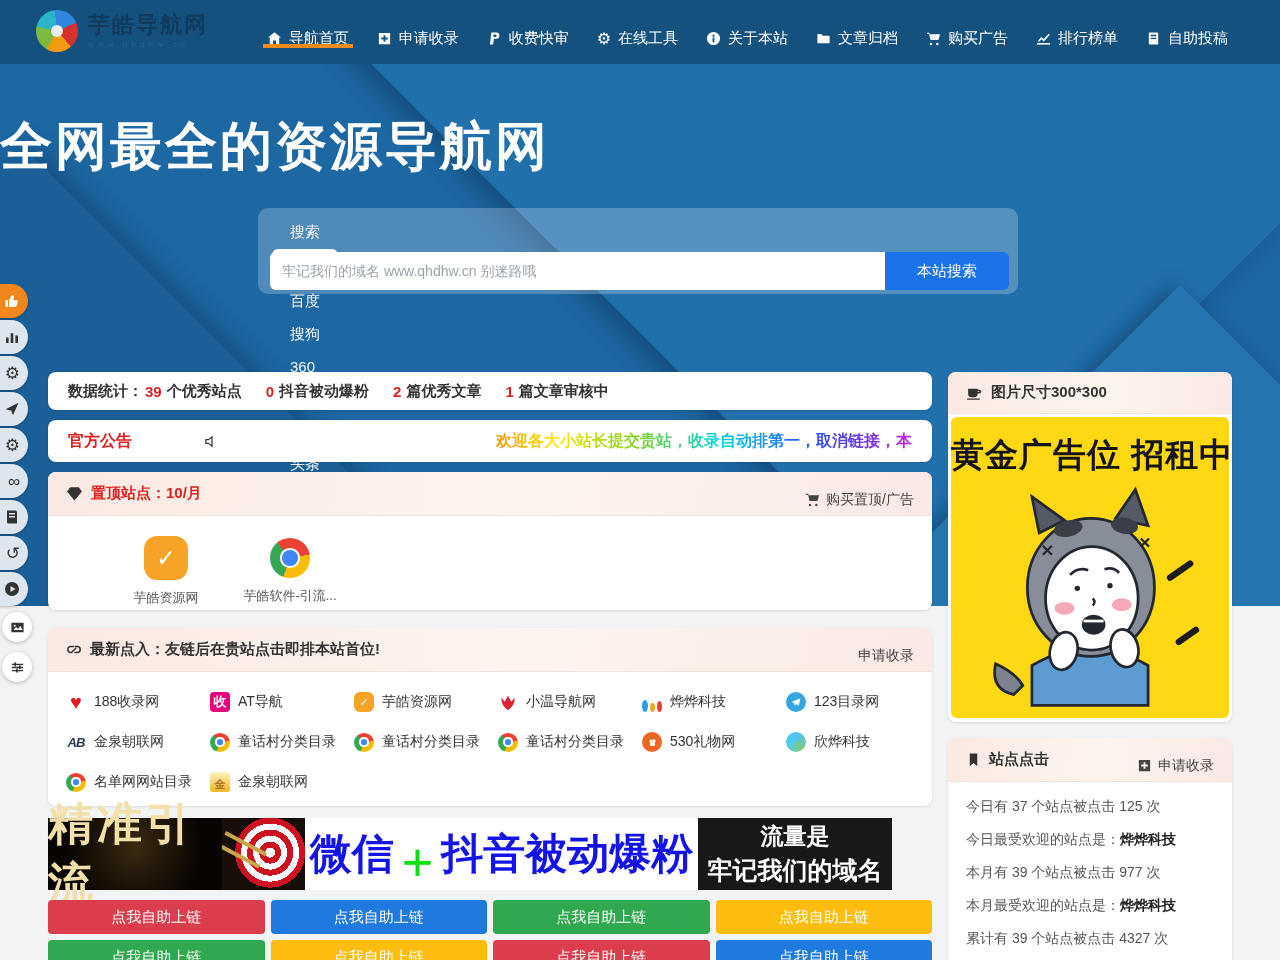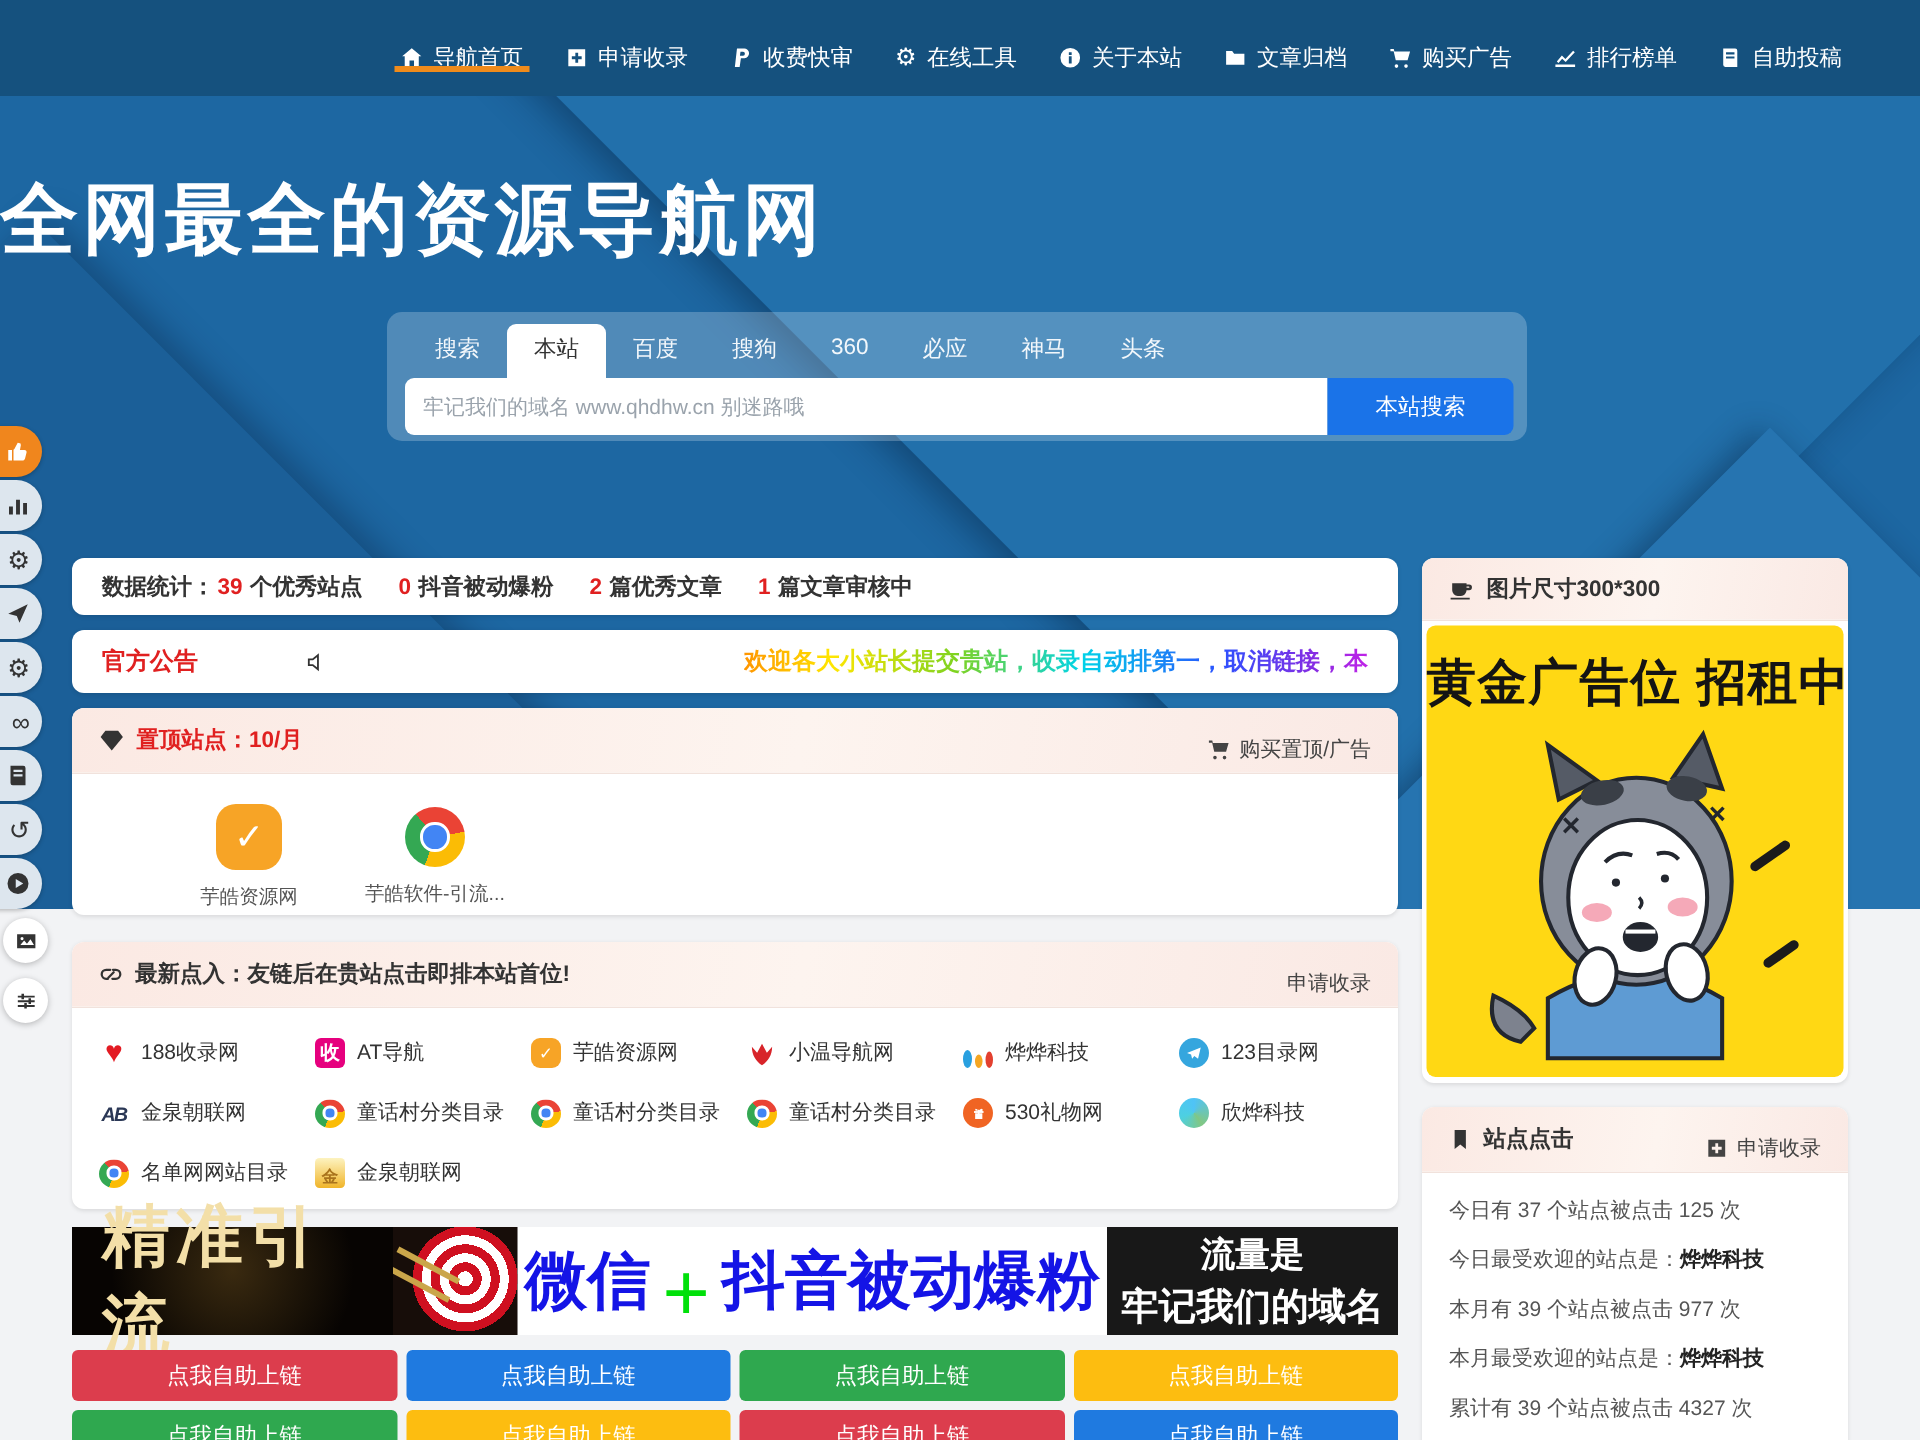--- a/index.html
+++ b/index.html
@@ -22,21 +22,21 @@
   .brand-name { font-size:22px; font-weight:bold; color:#113a5c; letter-spacing:2px; line-height:1; }
   .brand-domain { font-size:8px; color:#2d6089; letter-spacing:4px; margin-top:4px; }
   .nav { position:absolute; right:38px; top:0; height:76px; display:flex;align-items:center; }
   .nav-item { position:relative; display:flex; align-items:center; gap:7px; padding:0 14px; color:#fff; font-size:15px; cursor:pointer; white-space:nowrap; }
   .nav-item .ic { width:15px; height:15px; }
   .nav-item.active::after { content:""; position:absolute; left:10px; right:10px; bottom:0; height:4px; background:#ef8b1b; }
 
   
   .hero-title { position:absolute; left:0; top:112px; width:1280px; text-align:left; color:#fff; font-size:52px; font-weight:bold; letter-spacing:3px; z-index:5; }
   .search-wrap { position:absolute; left:258px; top:208px; width:760px; height:86px; background:rgba(235,243,250,.25); border-radius:10px; z-index:5; }
-  .tabs { position:absolute; left:14px; top:8px; display:flex; align-items:flex-start; }
+  .tabs { position:absolute; left:14px; top:8px; display:flex; align-items:flex-start;flex-direction:column; }
   .tab { padding:7px 18px; font-size:15px; color:#f2f7fb; cursor:pointer; }
   .tab.label { cursor:default; }
   .tab.active { background:#fff; color:#333; border-radius:6px 6px 0 0; height:36px; }
   .search-row { position:absolute; left:12px; top:44px; display:flex; }
   .search-input { width:615px; height:38px; border:none; outline:none; border-radius:6px 0 0 6px; padding:0 12px; font-size:14px; color:#333; background:#fff; }
   .search-input::placeholder { color:#9aa3ac; }
   .search-btn { width:124px; height:38px; border:none; background:#1a73e8; color:#fff; font-size:15px; border-radius:0 6px 6px 0; cursor:pointer; }
 
   
   .dock { position:absolute; left:0; top:284px; z-index:40; display:flex; flex-direction:column; }
@@ -94,21 +94,21 @@
   .ab-ic { font-style:italic; font-weight:900; font-size:13px; color:#2b3856; width:20px; text-align:center; letter-spacing:-1px; }
   .gift-ic { border-radius:50%; background:#f06423; display:flex; align-items:center; justify-content:center; }
   .globe2-ic { border-radius:50%; background:conic-gradient(#4fc3f7,#81c784 40%,#4dd0e1 70%,#4fc3f7); }
   .gold-ic { background:linear-gradient(180deg,#fdf3c0,#f0b429); border-radius:3px; color:#a9731c; font-size:11px; font-weight:bold; display:flex; align-items:end; justify-content:center; }
   .multi-ic { display:flex; align-items:flex-end; gap:2px; }
   .multi-ic i { display:block; border-radius:50%; }
   .flame-ic { color:#d8242a; }
 
   
   .banners { position:absolute; left:48px; top:818px; width:884px; height:72px; display:flex; z-index:10; cursor:pointer; }
-  .bseg1 { width:214px; background:radial-gradient(circle at 50% 40%,#3a2a10,#070402 70%); color:#f3dfa8; font-size:45px; font-weight:900; letter-spacing:4px; display:flex; align-items:center; justify-content:center;padding-left:20px; }
+  .bseg1 { width:174px; background:radial-gradient(circle at 50% 40%,#3a2a10,#070402 70%); color:#f3dfa8; font-size:45px; font-weight:900; letter-spacing:4px; display:flex; align-items:center; justify-content:center; }
   .bseg2 { width:83px; background:#170d09; position:relative; overflow:hidden; }
   .bseg2::before { content:""; position:absolute; inset:0; background:radial-gradient(circle at 58% 48%,#fff 0 5px,#cf1020 5px 11px,#fff 11px 17px,#cf1020 17px 23px,#fff 23px 29px,#cf1020 29px 35px,transparent 35px); }
   .bseg2::after { content:""; position:absolute; width:46px; height:4px; background:#caa64a; left:-6px; top:36px; transform:rotate(28deg); box-shadow:0 -14px 0 #caa64a; }
   .bseg3 { width:393px; background:#fff; display:flex; align-items:center; justify-content:center; gap:8px; }
   .b3-blue { color:#1414e6; font-size:42px; font-weight:900; }
   .b3-plus { color:#00e00a; font-size:54px; font-weight:400; margin-top:16px; line-height:0; }
   .bseg4 { width:194px; background:#181818; color:#fff; display:flex; flex-direction:column; align-items:center; justify-content:center; font-weight:800; }
   .b4-l1 { font-size:23px; }
   .b4-l2 { font-size:25px; margin-top:2px; }
 
@@ -131,20 +131,27 @@
 </head>
 <body>
 
 <div class="hero">
   <div class="hs hs1"></div>
     <div class="hs hs2"></div>
     <div class="hs hs3"></div>
 </div>
 
 <div class="navbar">
+  <div class="logo">
+    <div class="pinwheel"></div>
+    <div>
+      <div class="brand-name">芋皓导航网</div>
+      <div class="brand-domain">www.qhdhw.cn</div>
+    </div>
+  </div>
   <div class="nav">
     <div class="nav-item active">
       <svg class="ic" viewBox="0 0 16 16">
           <path d="M8 1.2 14.8 7H13v7.5H9.6V10H6.4v4.5H3V7H1.2z"></path>
         </svg>
       <span>导航首页</span>
     </div>
     <div class="nav-item">
       <svg class="ic" viewBox="0 0 16 16">
           <path fill-rule="evenodd" d="M2 2h12v12H2zm5 2.5V7H4.5v2H7v2.5h2V9h2.5V7H9V4.5z"></path>

